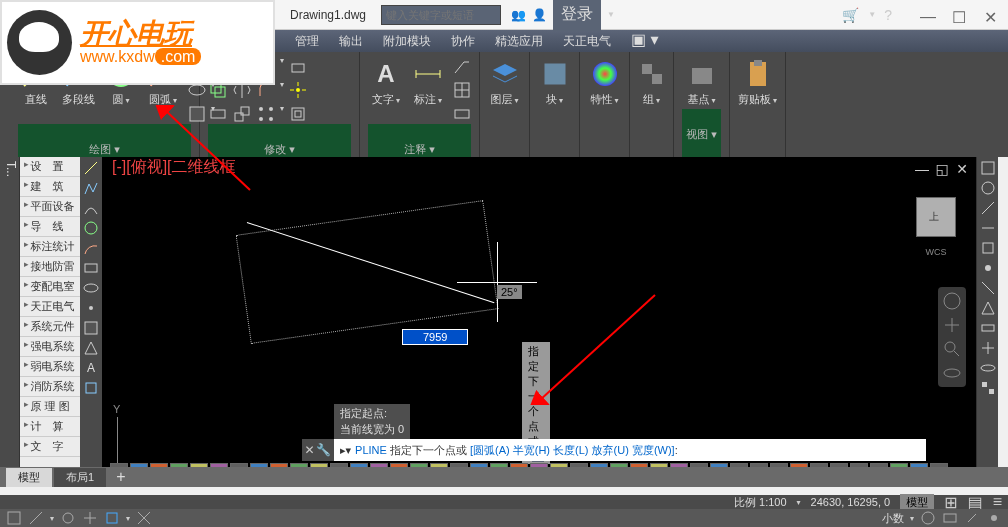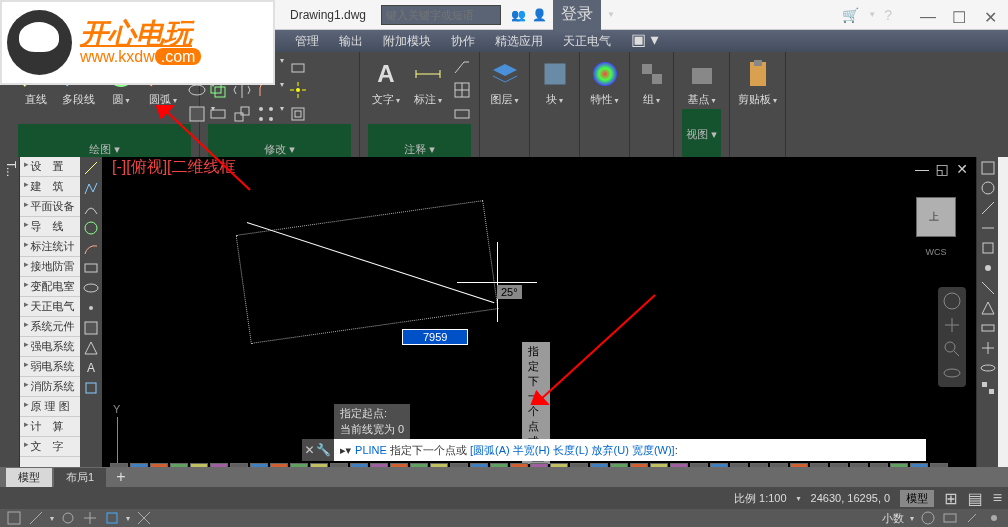--- a/index.html
+++ b/index.html
@@ -92,21 +92,21 @@
 .bt-c5 { background: #a060a0; } .bt-c6 { background: #606060; }
 
 .red-arrow1 { position: absolute; top: 105px; left: 155px; width: 100px; height: 90px; pointer-events: none; z-index: 50; }
 .red-arrow2 { position: absolute; top: 290px; left: 530px; width: 130px; height: 115px; pointer-events: none; z-index: 50; }
 
 .tabs-row { position: absolute; bottom: 40px; left: 0; right: 0; height: 20px; background: #6a6a6a; display: flex; align-items: center; padding: 0 6px; }
 .tab { padding: 2px 12px; font-size: 11px; background: #4a4a4a; color: #ddd; cursor: pointer; margin-right: 2px; }
 .tab.active { background: #d8d8d8; color: #222; }
 .tab-plus { color: #ddd; padding: 0 8px; cursor: pointer; }
 
-.status-bar { position: absolute; bottom: 18px; left: 0; right: 0; height: 22px; background: #4a4a4a; display: flex; align-items: center; padding: 4px 6px; gap: 4px; }
+.status-bar { position: absolute; bottom: 18px; left: 0; right: 0; height: 14px; background: #4a4a4a; display: flex; align-items: center; padding: 4px 6px; gap: 4px; }
 .status-right { margin-left: auto; display: flex; align-items: center; gap: 10px; }
 .scale-lbl { color: #ddd; font-size: 11px; }
 .coords { color: #ddd; font-size: 11px; }
 .model-btn { background: #888; color: #000; font-size: 11px; padding: 1px 6px; }
 
 .status-bar2 { position: absolute; bottom: 0; left: 0; right: 0; height: 18px; background: #585858; display: flex; align-items: center; padding: 0 6px; gap: 6px; }
 .sb2-ico { width: 16px; height: 16px; cursor: pointer; }
 .sb2-lbl { color: #ddd; font-size: 11px; }
 .sb2-spacer { flex: 1; }
 

